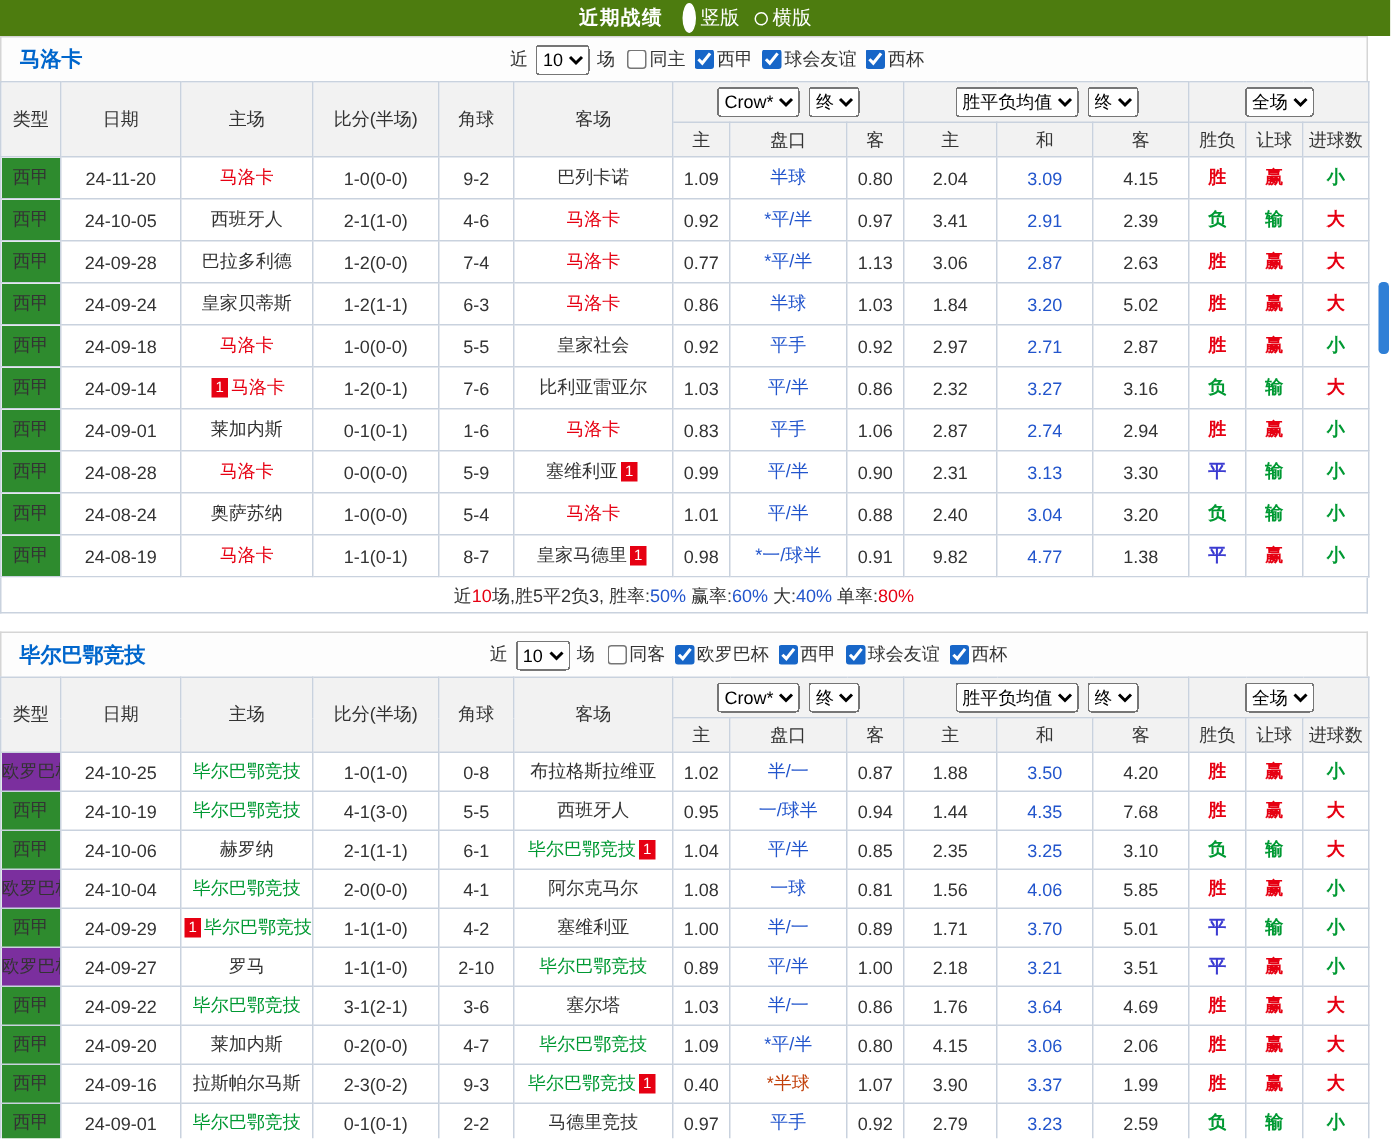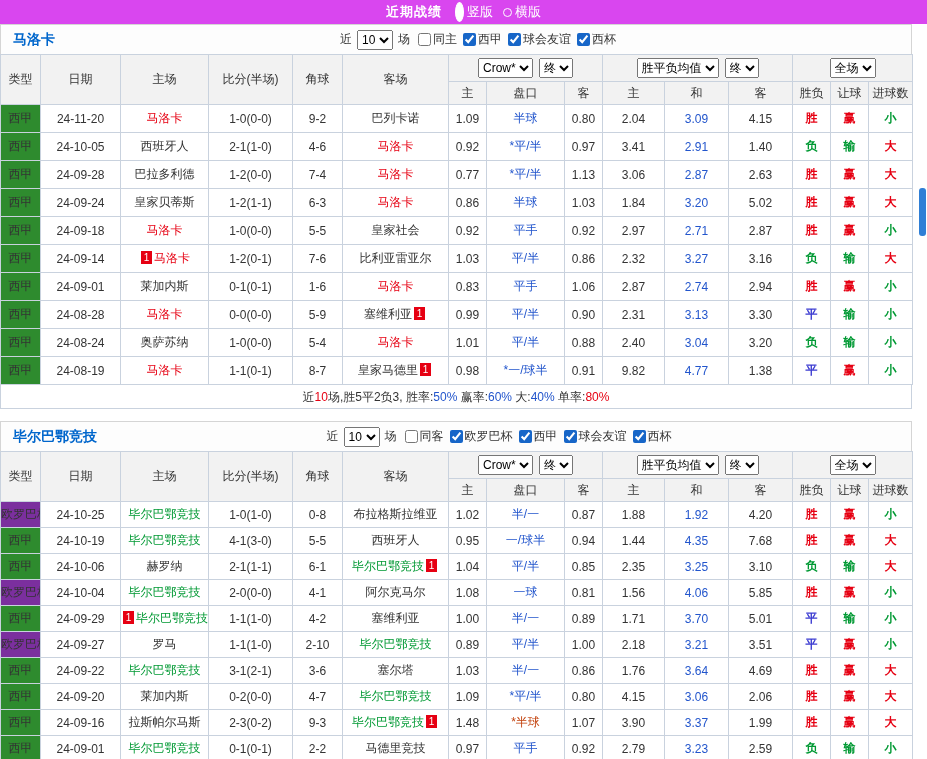--- a/index.html
+++ b/index.html
@@ -28,21 +28,21 @@
   td.league{font-size:10px;color:#fff;}
   .badge{display:inline-block;color:#fff;font-size:10px;line-height:13px;height:13px;min-width:9px;padding:0 1px;margin:0 2px;vertical-align:1px;}
   .summary{width:912px;box-sizing:border-box;height:24px;line-height:24px;text-align:center;font-size:12px;color:#333;border:1px solid #c9d2de;border-top:none;background:#fff;}
   .gap{height:12px;}
   .scroll-thumb{position:absolute;right:1px;top:188px;width:7px;height:48px;border-radius:3px;}
 </style>
 </head>
 <body>
 
 <div class="page">
-  <div class="topbar" style="background: #d946ef;">
+  <div class="topbar" style="background: #4d7c0f;">
     <span class="topbar-title">近期战绩</span>
     <span class="radio-group" id="topbar-radios">
         <span class="radio-opt">
           <span class="radio-dot sel"></span>
           <span>竖版</span>
         </span>
         <span class="radio-opt">
           <span class="radio-dot"></span>
           <span>横版</span>
         </span>
@@ -139,21 +139,21 @@
               <td>24-10-05</td>
               <td><span>西班牙人</span></td>
               <td>2-1(1-0)</td>
               <td>4-6</td>
               <td><span style="color: rgb(230, 0, 18);">马洛卡</span></td>
               <td>0.92</td>
               <td style="color: rgb(34, 85, 204);">*平/半</td>
               <td>0.97</td>
               <td>3.41</td>
               <td style="color: rgb(34, 85, 204);">2.91</td>
-              <td>1.40</td>
+              <td>2.39</td>
               <td style="color: rgb(0, 153, 51); font-weight: bold;">负</td>
               <td style="color: rgb(0, 153, 51); font-weight: bold;">输</td>
               <td style="color: rgb(230, 0, 18); font-weight: bold;">大</td>
             </tr>
             <tr>
               <td class="league" style="background: rgb(46, 139, 46);">西甲</td>
               <td>24-09-28</td>
               <td><span>巴拉多利德</span></td>
               <td>1-2(0-0)</td>
               <td>7-4</td>
@@ -368,21 +368,21 @@
               <td class="league" style="background: rgb(123, 47, 158);">欧罗巴杯</td>
               <td>24-10-25</td>
               <td><span style="color: rgb(0, 153, 51);">毕尔巴鄂竞技</span></td>
               <td>1-0(1-0)</td>
               <td>0-8</td>
               <td><span>布拉格斯拉维亚</span></td>
               <td>1.02</td>
               <td style="color: rgb(34, 85, 204);">半/一</td>
               <td>0.87</td>
               <td>1.88</td>
-              <td style="color: rgb(34, 85, 204);">1.92</td>
+              <td style="color: rgb(34, 85, 204);">3.50</td>
               <td>4.20</td>
               <td style="color: rgb(230, 0, 18); font-weight: bold;">胜</td>
               <td style="color: rgb(230, 0, 18); font-weight: bold;">赢</td>
               <td style="color: rgb(0, 153, 51); font-weight: bold;">小</td>
             </tr>
             <tr>
               <td class="league" style="background: rgb(46, 139, 46);">西甲</td>
               <td>24-10-19</td>
               <td><span style="color: rgb(0, 153, 51);">毕尔巴鄂竞技</span></td>
               <td>4-1(3-0)</td>
@@ -500,21 +500,21 @@
               <td style="color: rgb(230, 0, 18); font-weight: bold;">赢</td>
               <td style="color: rgb(230, 0, 18); font-weight: bold;">大</td>
             </tr>
             <tr>
               <td class="league" style="background: rgb(46, 139, 46);">西甲</td>
               <td>24-09-16</td>
               <td><span>拉斯帕尔马斯</span></td>
               <td>2-3(0-2)</td>
               <td>9-3</td>
               <td><span style="color: rgb(0, 153, 51);">毕尔巴鄂竞技</span><span class="badge" style="background: rgb(230, 0, 18);">1</span></td>
-              <td>1.48</td>
+              <td>0.40</td>
               <td style="color: #c2410c;">*半球</td>
               <td>1.07</td>
               <td>3.90</td>
               <td style="color: rgb(34, 85, 204);">3.37</td>
               <td>1.99</td>
               <td style="color: rgb(230, 0, 18); font-weight: bold;">胜</td>
               <td style="color: rgb(230, 0, 18); font-weight: bold;">赢</td>
               <td style="color: rgb(230, 0, 18); font-weight: bold;">大</td>
             </tr>
             <tr>

